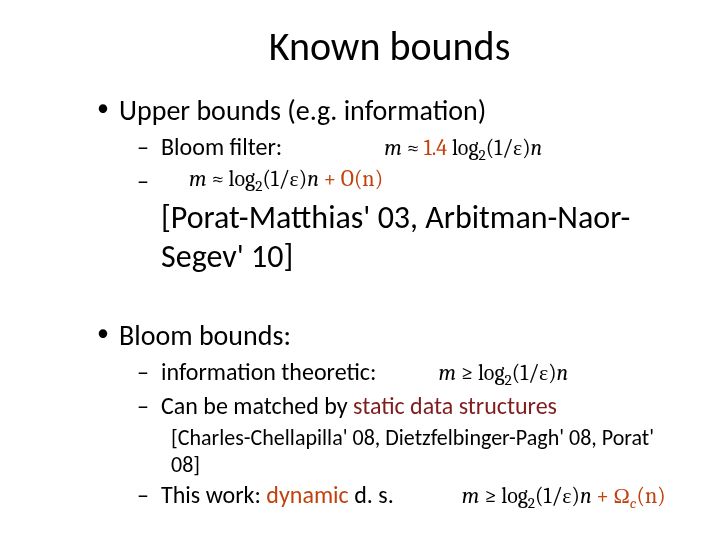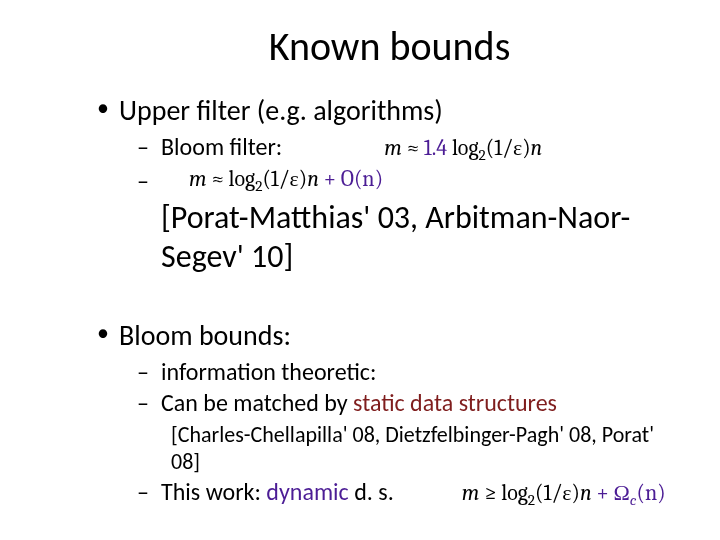--- a/index.html
+++ b/index.html
@@ -60,42 +60,42 @@
     padding-left: 80px;
     margin: 4px 0 2px 0;
   }
   .math {
     font-family: "Cambria Math", Cambria, "Times New Roman", serif;
     font-style: italic;
     font-size: 22px;
     white-space: nowrap;
   }
   .mathtext { font-style: normal; }
-  .red { color: #4c1d95; }
+  .red { color: #c2410c; }
   .green { color: #7f1d1d; }
   .formula-slot {
     display: inline-block;
     margin-left: 24px;
   }
   .line-row {
     display: flex;
     align-items: baseline;
     gap: 44px;
   }
   .line-row .lbl { flex: 0 0 auto; }
   .spacer-block { height: 28px; }
   sub { font-size: 0.7em; font-style: italic; }
 </style>
 </head>
 <body>
 
 <div class="slide">
   <h1 class="title">Known bounds</h1>
 
-  <div class="level1">Upper filter (e.g. algorithms)</div>
+  <div class="level1">Upper bounds (e.g. information)</div>
 
   <div class="level2 line-row">
     <span class="lbl">Bloom filter:</span>
     <span class="formula-slot math" style="margin-left:58px;">
       <span>m</span>
       <span class="mathtext">≈</span>
       <span class="red mathtext">1.4</span>
       <span class="mathtext">log</span><sub class="mathtext">2</sub><span class="mathtext">(1/ε)</span><span>n</span>
     </span>
   </div>
@@ -110,20 +110,25 @@
   </div>
 
   <div class="citation">[Porat-Matthias' 03, Arbitman-Naor-Segev' 10]</div>
 
   <div class="spacer-block"></div>
 
   <div class="level1">Bloom bounds:</div>
 
   <div class="level2 line-row">
     <span class="lbl">information theoretic:</span>
+    <span class="formula-slot math" style="margin-left:18px;">
+      <span>m</span>
+      <span class="mathtext">≥</span>
+      <span class="mathtext">log</span><sub class="mathtext">2</sub><span class="mathtext">(1/ε)</span><span>n</span>
+    </span>
   </div>
 
   <div class="level2">
     <span>Can be matched by </span><span class="green">static data structures</span>
   </div>
 
   <div class="citation-small">[Charles-Chellapilla' 08, Dietzfelbinger-Pagh' 08, Porat' 08]</div>
 
   <div class="level2 line-row">
     <span class="lbl">

